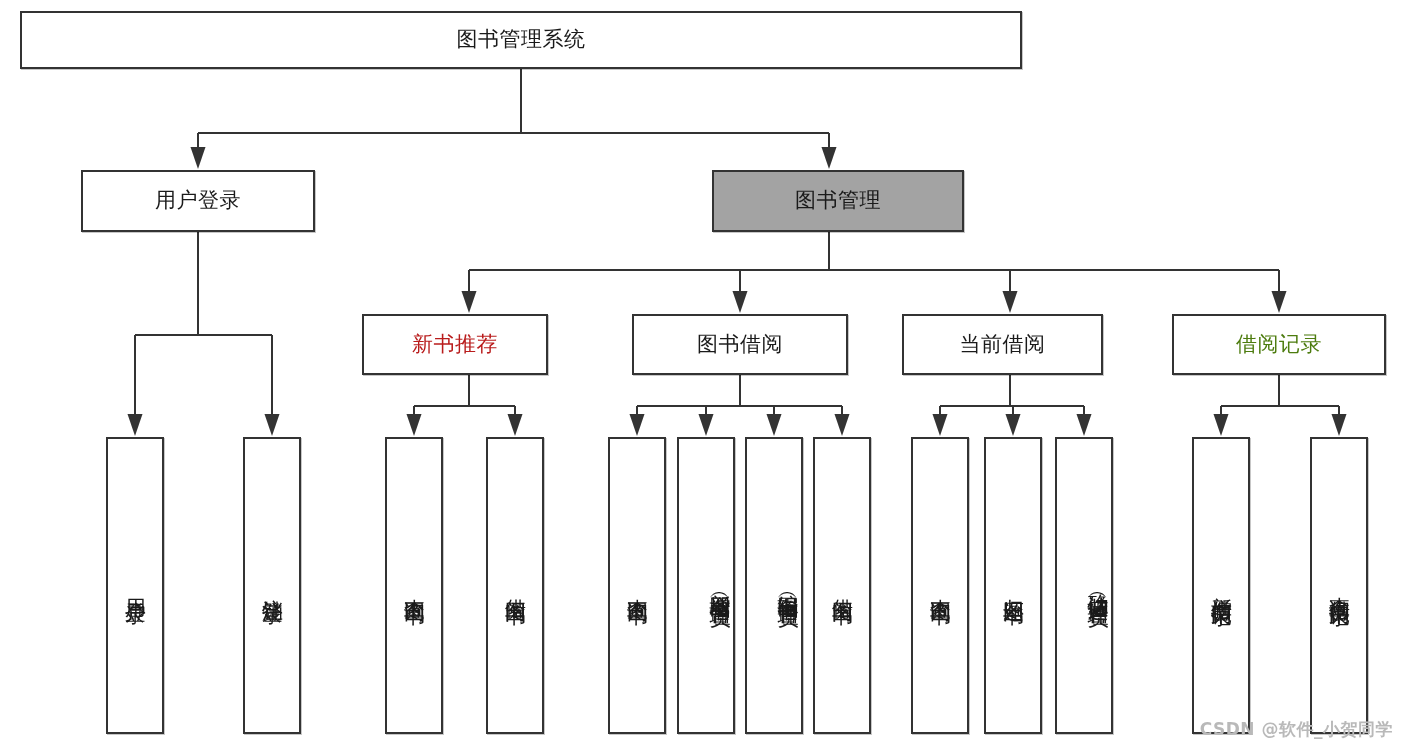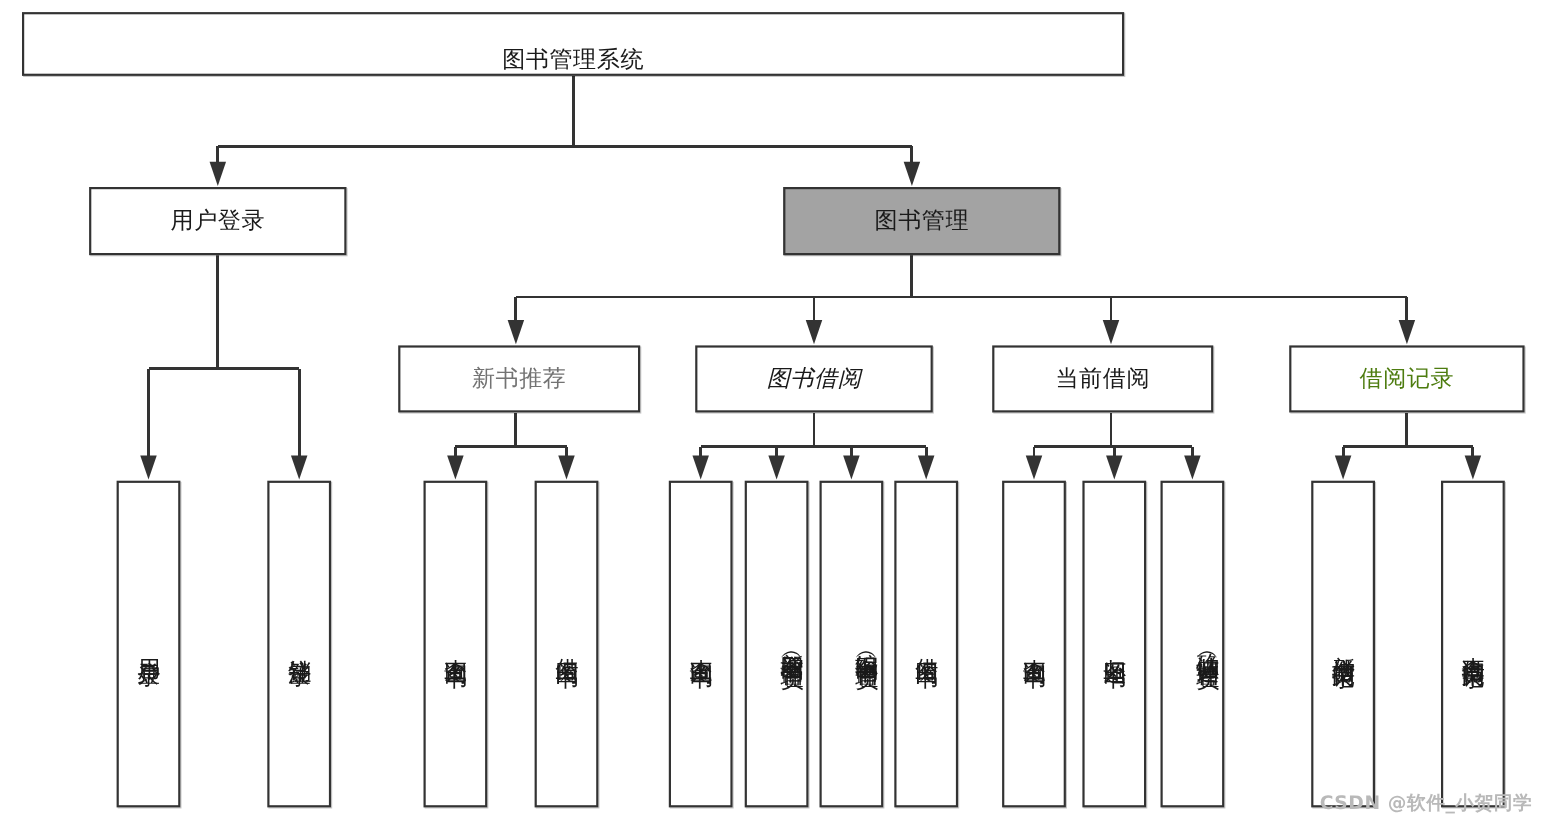--- a/index.html
+++ b/index.html
@@ -120,33 +120,33 @@
       <line x1="1084" y1="406" x2="1084" y2="415" stroke="#333333" stroke-width="2.6" shape-rendering="crispEdges"></line>
       <path d="M 1076.5 414 L 1091.5 414 L 1084 436 Z" fill="#333333"></path>
       <line x1="1279" y1="375" x2="1279" y2="406" stroke="#333333" stroke-width="2.6" shape-rendering="crispEdges"></line>
       <line x1="1221" y1="406" x2="1339" y2="406" stroke="#333333" stroke-width="2.6" shape-rendering="crispEdges"></line>
       <line x1="1221" y1="406" x2="1221" y2="415" stroke="#333333" stroke-width="2.6" shape-rendering="crispEdges"></line>
       <path d="M 1213.5 414 L 1228.5 414 L 1221 436 Z" fill="#333333"></path>
       <line x1="1339" y1="406" x2="1339" y2="415" stroke="#333333" stroke-width="2.6" shape-rendering="crispEdges"></line>
       <path d="M 1331.5 414 L 1346.5 414 L 1339 436 Z" fill="#333333"></path>
     </svg>
   <div id="nodes">
-      <div class="node horiz" style="left: 20px; top: 11px; width: 1002px; height: 58px; border-color: rgb(51, 51, 51); background: rgb(255, 255, 255); color: rgb(26, 26, 26); align-items: flex-end;">
+      <div class="node horiz" style="left: 20px; top: 11px; width: 1002px; height: 58px; border-color: rgb(51, 51, 51); background: rgb(255, 255, 255); color: rgb(26, 26, 26);">
         <span class="lbl">图书管理系统</span>
       </div>
       <div class="node horiz" style="left: 81px; top: 170px; width: 234px; height: 62px; border-color: rgb(51, 51, 51); background: rgb(255, 255, 255); color: rgb(26, 26, 26);">
         <span class="lbl">用户登录</span>
       </div>
       <div class="node horiz" style="left: 712px; top: 170px; width: 252px; height: 62px; border-color: rgb(51, 51, 51); background: #a3a3a3; color: rgb(26, 26, 26);">
         <span class="lbl">图书管理</span>
       </div>
-      <div class="node horiz" style="left: 362px; top: 314px; width: 220px; height: 61px; border-color: rgb(51, 51, 51); background: rgb(255, 255, 255); color: #737373; text-align: center;">
+      <div class="node horiz" style="left: 362px; top: 314px; width: 186px; height: 61px; border-color: rgb(51, 51, 51); background: rgb(255, 255, 255); color: #b91c1c; text-align: center;">
         <span class="lbl">新书推荐</span>
       </div>
-      <div class="node horiz" style="left: 632px; top: 314px; width: 216px; height: 61px; border-color: rgb(51, 51, 51); background: rgb(255, 255, 255); color: rgb(26, 26, 26); font-style: italic;">
+      <div class="node horiz" style="left: 632px; top: 314px; width: 216px; height: 61px; border-color: rgb(51, 51, 51); background: rgb(255, 255, 255); color: rgb(26, 26, 26);">
         <span class="lbl">图书借阅</span>
       </div>
       <div class="node horiz" style="left: 902px; top: 314px; width: 201px; height: 61px; border-color: rgb(51, 51, 51); background: rgb(255, 255, 255); color: rgb(26, 26, 26);">
         <span class="lbl">当前借阅</span>
       </div>
       <div class="node horiz" style="left: 1172px; top: 314px; width: 214px; height: 61px; border-color: rgb(51, 51, 51); background: rgb(255, 255, 255); color: #4d7c0f;">
         <span class="lbl">借阅记录</span>
       </div>
       <div class="node vert center-v" style="left: 106px; top: 437px; width: 58px; height: 297px; border-color: rgb(51, 51, 51); background: rgb(255, 255, 255); color: rgb(26, 26, 26);">
         <span class="lbl">用户登录</span>

